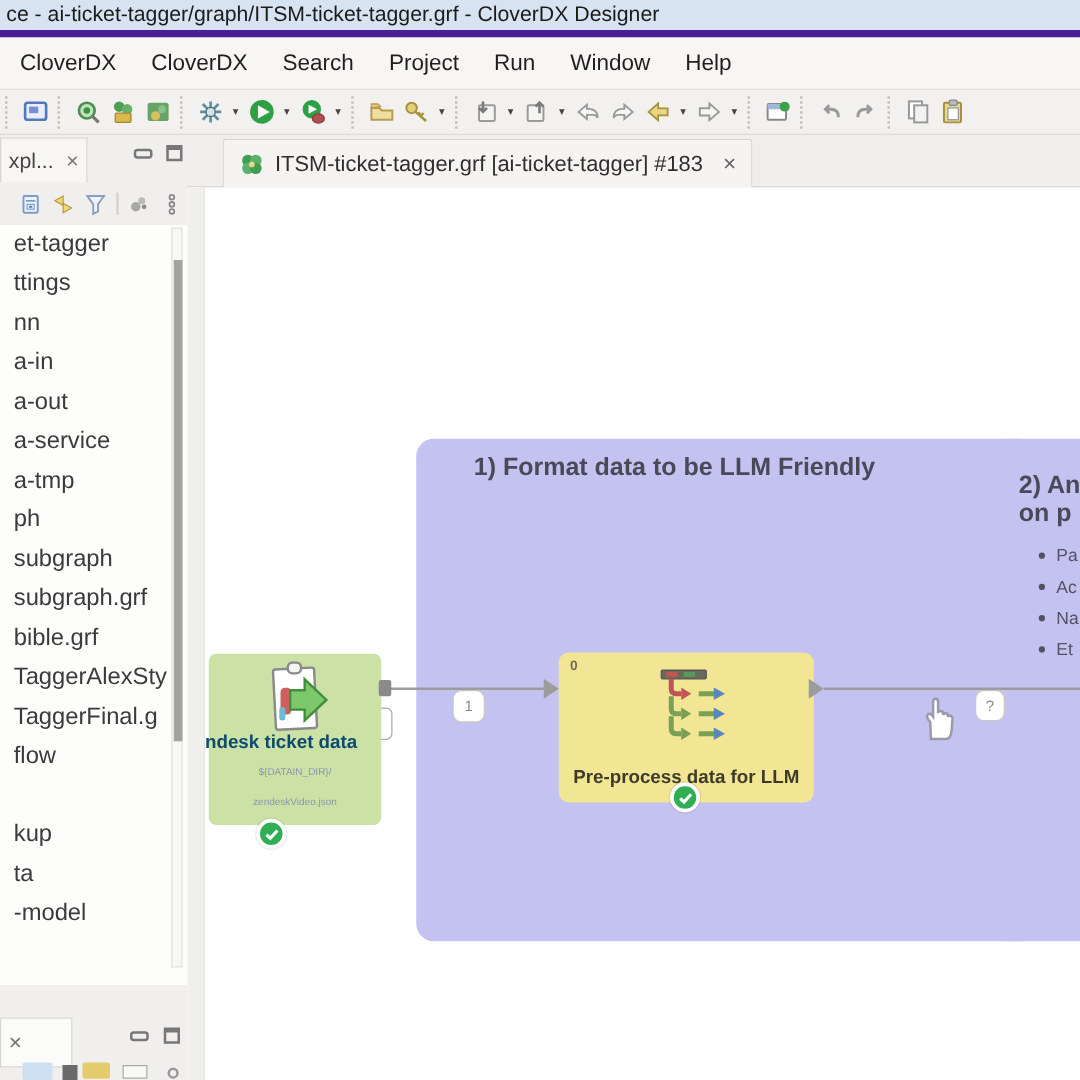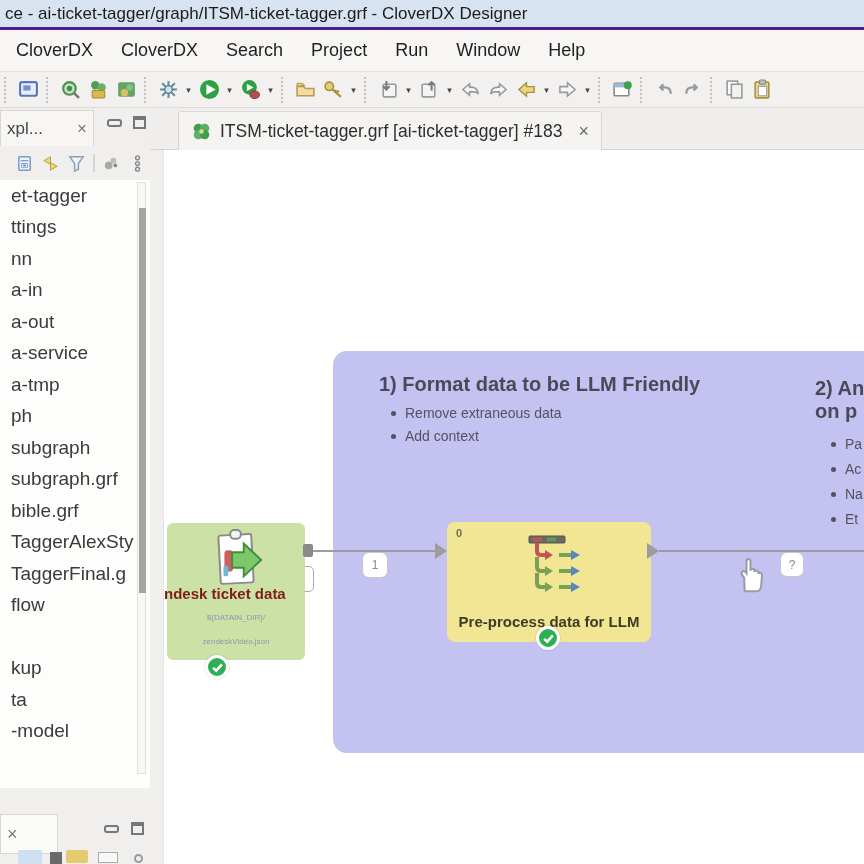--- a/index.html
+++ b/index.html
@@ -2,39 +2,39 @@
 <html><head>
 <meta charset="utf-8">
 <style>
   * { margin:0; padding:0; box-sizing:border-box; }
   html,body { width:864px; height:864px; overflow:hidden; }
   body { font-family:"Liberation Sans","DejaVu Sans",sans-serif; background:#efeeec; }
   .screen { position:relative; width:864px; height:864px; overflow:hidden; background:#efeeec; }
 
   
   .titlebar { position:absolute; left:0; top:0; width:864px; height:30px;
-    background:#d8e3f2; border-bottom:3px solid #4c1d95; display:flex; align-items:center;
+    background:#d8e3f2; border-bottom:6px solid #4c1d95; display:flex; align-items:center;
     font-size:17px; color:#1b1b1b; padding-left:5px; white-space:nowrap; }
   .menubar { position:absolute; left:0; top:30px; width:864px; height:42px;
     background:#f7f6f4; border-bottom:1px solid #e3e2e0; display:flex; align-items:center;
     font-size:18px; color:#1f1f1f; padding-left:2px; }
   .menu-item { padding:16px 14px; height:100%; display:flex; align-items:center; cursor:default; }
 
   .toolbar { position:absolute; left:0; top:72px; width:864px; height:36px;
     background:#f2f1ef; border-bottom:1px solid #dddcda; display:flex; align-items:center; }
   .tb-sep { width:7px; height:26px; border-left:2px dotted #c3c2c0; margin:0 3px 0 4px; }
   .tb-icon { width:26px; height:26px; display:flex; align-items:center; justify-content:center; margin:0 1px; }
   .tb-icon svg { width:21px; height:21px; }
   .tb-caret { width:13px; font-size:9px; color:#444; display:flex; align-items:center; justify-content:center; }
 
   
   .sidebar { position:absolute; left:0; top:108px; width:150px; height:702px; background:#f0efed; }
   .sb-head { position:relative; height:38px; }
   .sb-tab { position:absolute; left:0; top:2px; height:36px; display:flex; align-items:center;
-    background:#f7f6f4; border:1px solid #d8d7d5; border-bottom:none; padding:0 6px; font-size:17px; color:#454545;gap:24px; }
+    background:#f7f6f4; border:1px solid #d8d7d5; border-bottom:none; padding:0 6px; font-size:17px; color:#454545; }
   .sb-close { margin-left:10px; color:#777; font-size:17px; }
   .winbtns { position:absolute; right:4px; top:8px; display:flex; gap:11px; align-items:center; }
   .btn-min { width:15px; height:8px; border:2px solid #777; border-radius:3px; }
   .btn-max { width:13px; height:13px; border:2px solid #777; border-top:4px solid #777; }
   .sb-tools { height:34px; display:flex; align-items:center; padding-left:12px; background:#f0efed; }
   .sb-tools svg { width:19px; height:19px; }
   .sb-tool { width:26px; display:flex; justify-content:center; }
   .sb-tsep { width:2px; height:18px; background:#d5d4d2; margin:0 4px; }
   .sb-list { position:relative; width:150px; height:608px; background:#fdfdfc; overflow:hidden; }
   .sb-row { height:31.5px; display:flex; align-items:center; font-size:19px; color:#3b3b3b;
@@ -60,21 +60,21 @@
   .note-title { font-size:20px; font-weight:bold; color:#4a4958; }
   .note-bullets { margin-top:9px; }
   .bullet-line { display:flex; align-items:center; font-size:14px; color:#535260; margin-bottom:7px; }
   .dot { width:5px; height:5px; border-radius:50%; background:#535260; margin-right:9px; flex:none; }
 
   
   .comp-reader { position:absolute; left:17px; top:373px; width:138px; height:137px;
     background:#cbe1a6; border-radius:6px; }
   .reader-icon { position:absolute; left:37px; top:6px; }
   .reader-label { position:absolute; left:-3px; top:62px; width:148px; font-size:15px; font-weight:600;
-    color:#7f1d1d; white-space:nowrap; }
+    color:#0c4a6e; white-space:nowrap; }
   .reader-file { position:absolute; width:138px; text-align:center; font-size:8px; color:#8a97ad; }
   .comp-yellow { position:absolute; left:297px; top:372px; width:204px; height:120px;
     background:#f2e594; border-radius:8px; }
   .port-num { position:absolute; left:9px; top:5px; font-size:11px; font-weight:bold; color:#6f6f58; }
   .yellow-icon { position:absolute; left:60px; top:12px; }
   .yellow-label { position:absolute; left:0; bottom:12px; width:204px; text-align:center;
     font-size:15px; font-weight:600; color:#3c3c28; }
 
   .edge { position:absolute; height:2px; background:#9c9c9c; }
   .edge-badge { position:absolute; background:#fff; border:1px solid #c9c8c6; border-radius:7px;
@@ -346,32 +346,22 @@
             <circle cx="10" cy="10" r="2.2" fill="#e0d88a"></circle>
           </svg>
         <span class="ed-tab-title">ITSM-ticket-tagger.grf [ai-ticket-tagger] #183</span>
         <span class="ed-tab-close">×</span>
       </div>
     </div>
 
     <div class="canvas">
       <div class="sash"></div>
 
-      <div class="note" style="left:183px; top:201px; width:496px; height:402px; padding:22px 0 0 46px;">
+      <div class="note" style="left:183px; top:201px; width:496px; height:402px; padding:12px 0 0 46px;">
         <div class="note-title">1) Format data to be LLM Friendly</div>
-        <div class="note-bullets" style="padding-left:12px;">
-          <div class="bullet-line">
-              <span class="dot"></span>
-              <span>Remove extraneous data</span>
-            </div>
-          <div class="bullet-line">
-              <span class="dot"></span>
-              <span>Add context</span>
-            </div>
-        </div>
       </div>
 
       <div class="note" style="left:643px; top:201px; width:260px; height:402px; padding:26px 0 0 22px;">
         <div class="note-title">2) An</div>
         <div class="note-title">on p</div>
         <div class="note-bullets" style="padding-left:16px; margin-top:13px;">
           <div class="bullet-line" style="margin-bottom:9px;">
               <span class="dot"></span>
               <span>Pa</span>
             </div>

